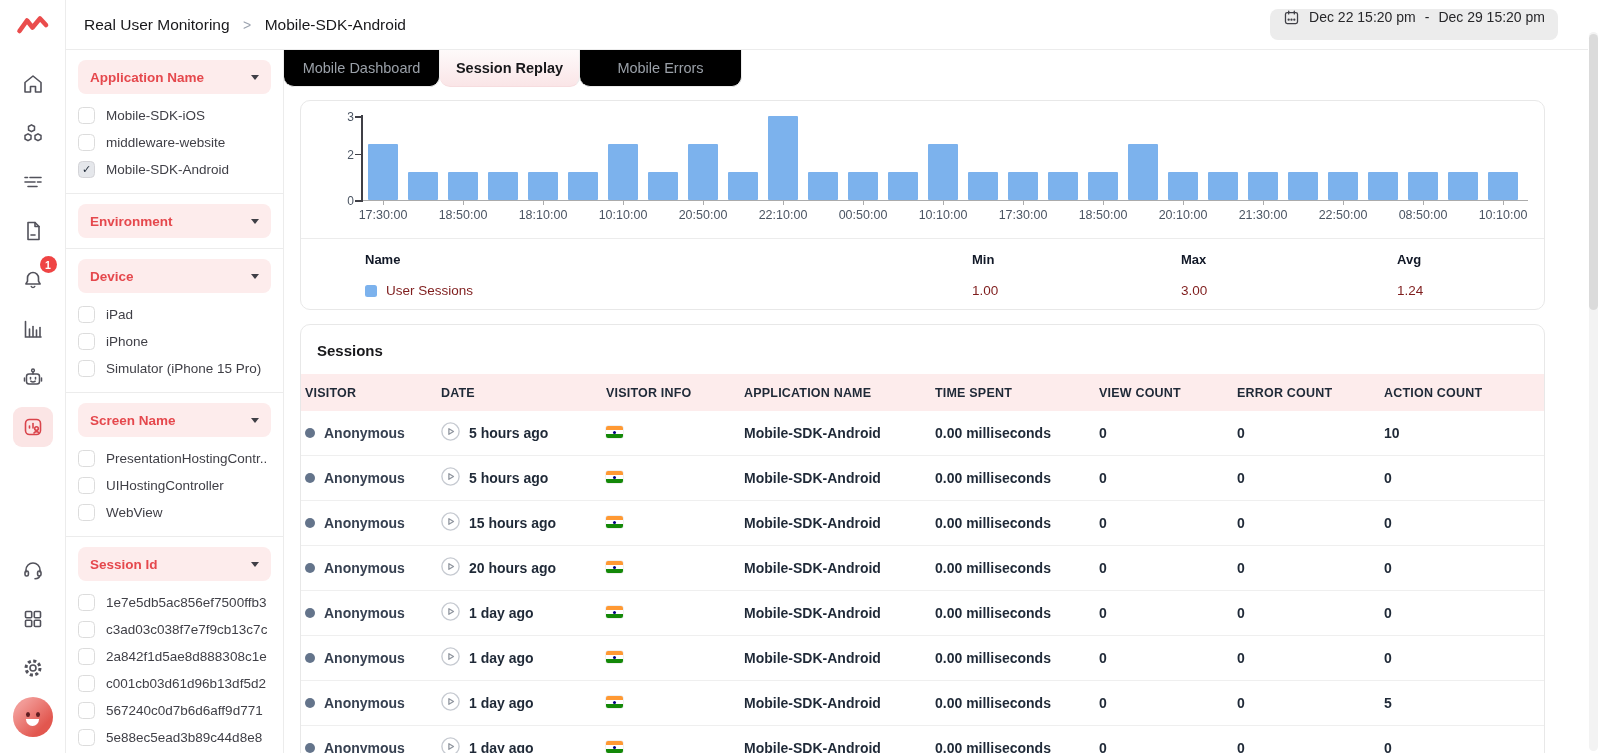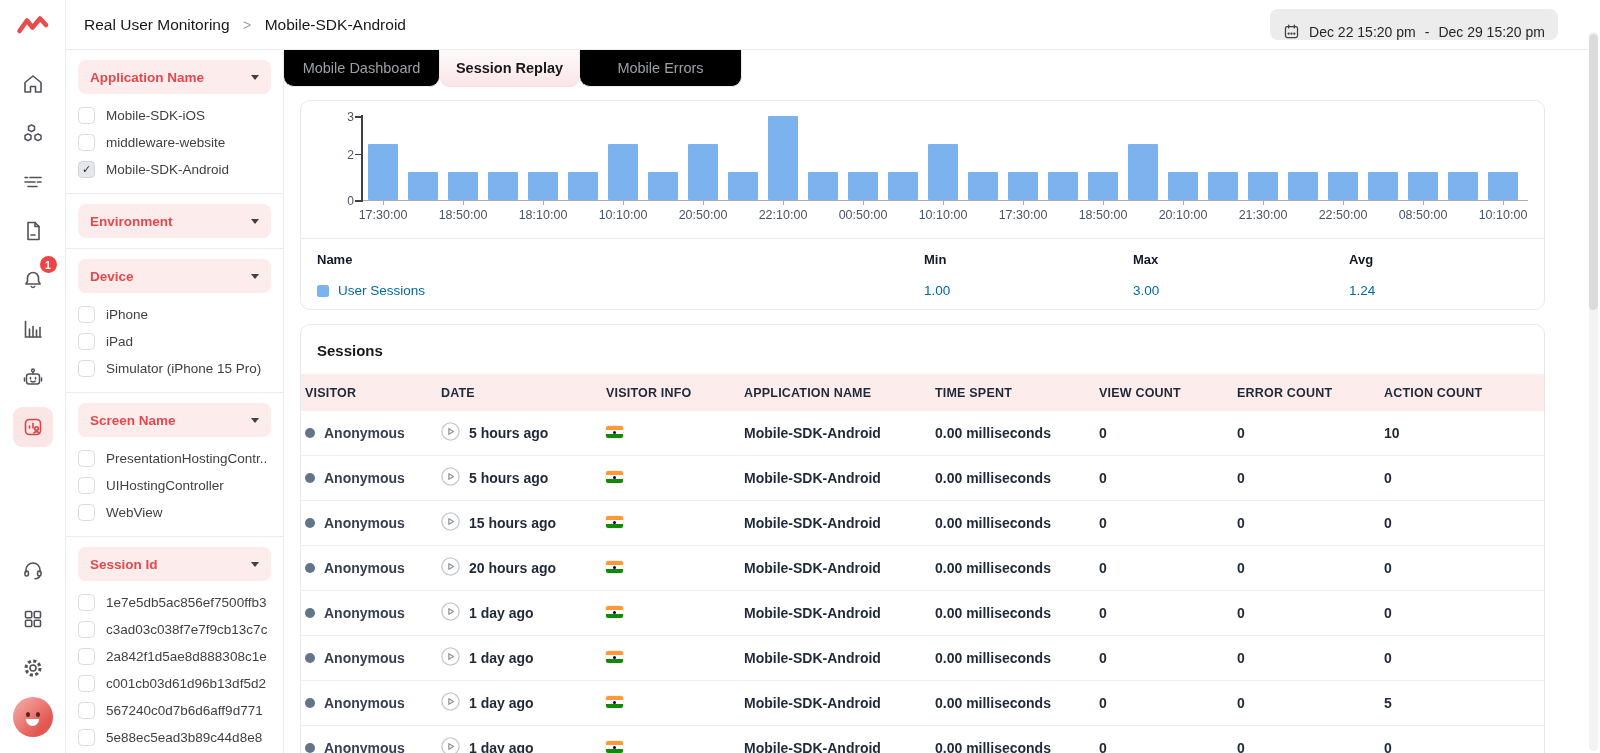--- a/index.html
+++ b/index.html
@@ -22,21 +22,21 @@
   .avatar .eye { position:absolute; top:15px; width:4px; height:5px; border-radius:50%; background:#5f1d20; }
   .avatar .mouth { position:absolute; top:22px; left:13px; width:13px; height:7px; background:#fff;
     border-radius:0 0 10px 10px; }
 
   
   .header { position:absolute; left:66px; top:0; right:12px; height:50px; background:#fff;
     border-bottom:1px solid #ececec; display:flex; align-items:center; padding:0 16px 0 18px; }
   .crumb { font-size:15.5px; color:#18181b; }
   .crumb-sep { color:#9ca3af; margin:0 9px; font-size:14px; }
   .date-pill { margin-left:auto; margin-right:14px; background:#ececec; border-radius:8px;
-    height:31px; display:flex; align-items:flex-end; gap:9px; padding:0 13px; font-size:14px;
+    height:31px; display:flex; align-items:flex-start; gap:9px; padding:0 13px; font-size:14px;
     color:#27272a; cursor:pointer; }
 
   
   .filter-panel { position:absolute; left:66px; top:50px; bottom:0; width:218px; background:#fff;
     border-right:1px solid #ececec; overflow:hidden; }
   .filter-section { padding:10px 12px; border-bottom:1px solid #ececec; }
   .filter-section:last-child { border-bottom:none; }
   .filter-header { background:#fdecec; border-radius:8px; height:34px; display:flex;
     align-items:center; justify-content:space-between; padding:0 12px; cursor:pointer; }
   .fh-label { color:#e5484d; font-weight:bold; font-size:13.5px; }
@@ -72,23 +72,23 @@
   .ytick { position:absolute; left:-8px; width:6px; height:1.5px; background:#3f3f46; }
   .chart-bars { display:flex; align-items:flex-end; height:84px; border-bottom:1px solid #ababab; }
   .bar-slot { flex:0 0 40px; width:40px; display:flex; justify-content:center; position:relative; }
   .bar { width:30px; border-radius:1px; }
   .xtick { position:absolute; bottom:-5px; left:50%; width:1px; height:5px; background:#ababab; }
   .chart-x-labels { display:flex; margin-left:46px; padding-top:7px; }
   .xlabel { flex:0 0 40px; width:40px; display:flex; justify-content:center; font-size:12.5px;
     color:#4b5563; white-space:nowrap; }
 
   .legend-divider { border-top:1px solid #ececec; margin:16px -16px 0 -16px; }
-  .legend-grid { display:grid; grid-template-columns:607px 209px 216px 1fr; align-items:center; }
+  .legend-grid { display:grid; grid-template-columns:607px 209px 216px 1fr; align-items:center;margin-left:48px; }
   .legend-header-row { padding-top:13px; font-size:13px; font-weight:bold; color:#111827; }
-  .legend-value-row { padding-top:16px; font-size:13.5px; color:#0369a1; }
+  .legend-value-row { padding-top:16px; font-size:13.5px; color:#7f1d1d; }
   .legend-name { display:flex; align-items:center; gap:9px; }
   .legend-chip { width:12px; height:12px; border-radius:2.5px; }
 
   .sessions-card { margin-top:14px; height:560px; overflow:hidden; }
   .sessions-title { font-size:15px; color:#18181b; padding:17px 16px 15px 16px; }
   .grid-row { display:grid; grid-template-columns:136px 165px 138px 191px 164px 138px 147px 1fr;
     align-items:center; padding-left:4px; }
   .thead { background:#fdecec; height:37px; font-size:12.5px; font-weight:bold; color:#1f2937;
     letter-spacing:.2px; }
   .th { cursor:pointer; }
@@ -265,25 +265,25 @@
       </div>
     </section>
     <section class="filter-section">
       <div class="filter-header">
         <span class="fh-label">Device</span>
         <span class="chevron"></span>
       </div>
       <div class="filter-options">
         <label class="filter-option">
           <span class="cb"></span>
+          <span class="opt-label">iPad</span>
+        </label>
+        <label class="filter-option">
+          <span class="cb"></span>
           <span class="opt-label">iPhone</span>
-        </label>
-        <label class="filter-option">
-          <span class="cb"></span>
-          <span class="opt-label">iPad</span>
         </label>
         <label class="filter-option">
           <span class="cb"></span>
           <span class="opt-label">Simulator (iPhone 15 Pro)</span>
         </label>
       </div>
     </section>
     <section class="filter-section">
       <div class="filter-header">
         <span class="fh-label">Screen Name</span>

